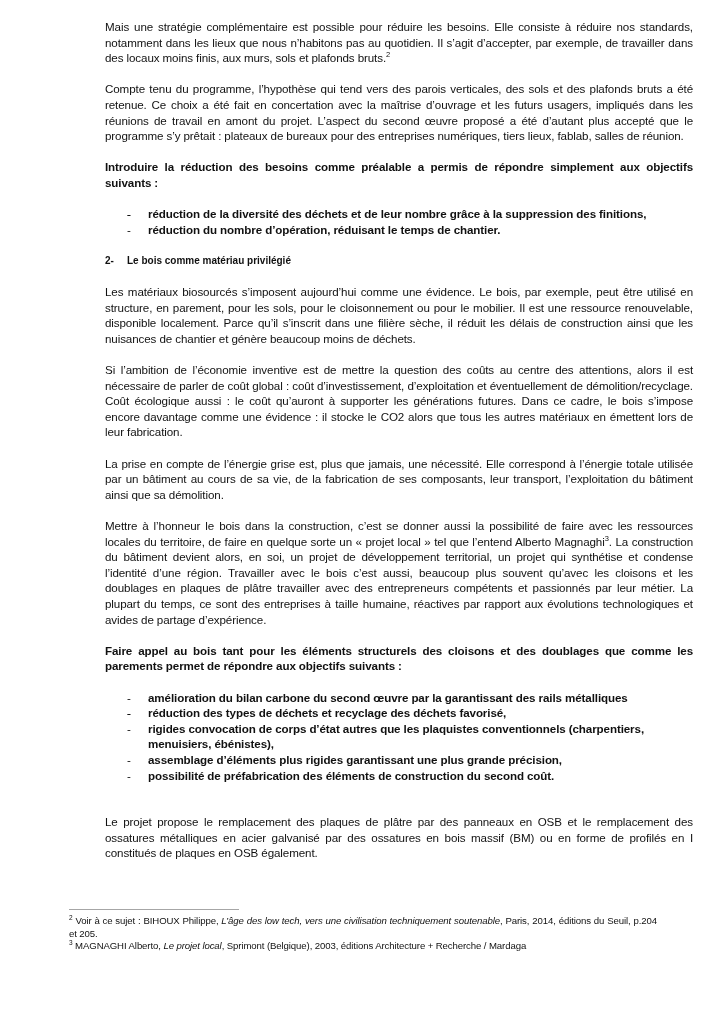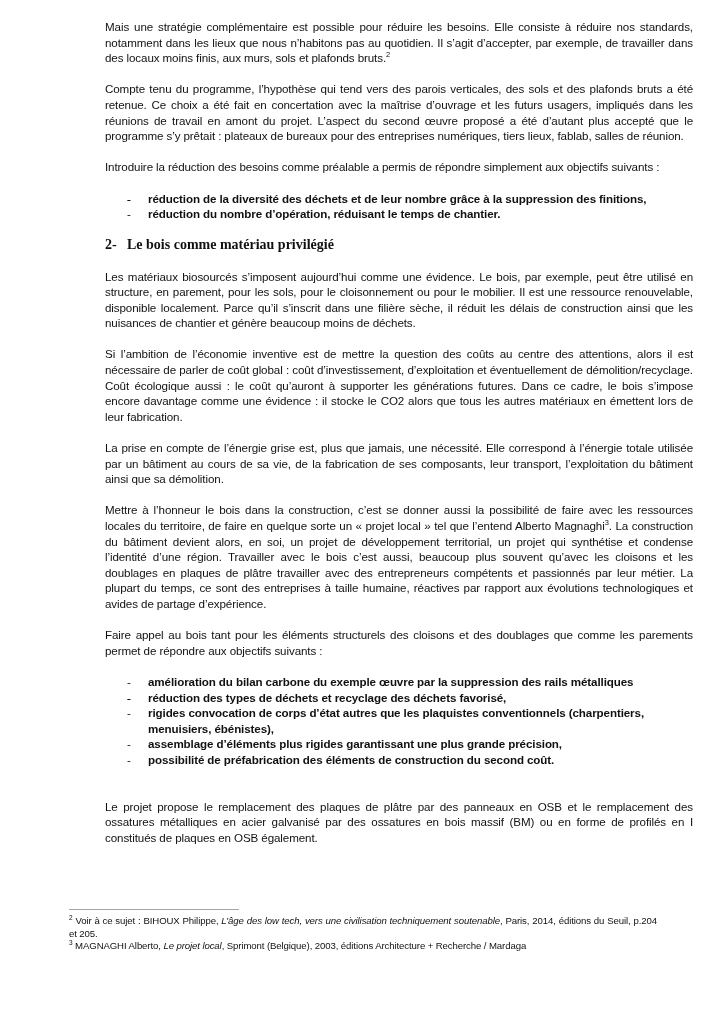--- a/index.html
+++ b/index.html
@@ -22,21 +22,21 @@
       width: 588px;
       margin-left: 36px;
     }
     p {
       margin: 0;
       font-size: 11.6px;
       line-height: 15.6px;
       text-align: justify;
       letter-spacing: -0.1px;
     }
-    .bold { font-weight: normal; }
+    .bold { font-weight: bold; }
     .gap { height: 15.6px; }
     ul.dash {
       list-style: none;
       margin: 0;
       padding: 0;
     }
     ul.dash li {
       position: relative;
       padding-left: 43px;
       font-size: 11.6px;
@@ -46,24 +46,23 @@
       letter-spacing: -0.1px;
     }
     ul.dash li .dash-mark {
       position: absolute;
       left: 22px;
       top: 0;
       font-weight: normal;
     }
     h2.section {
       margin: 0;
-      font-size: 14px;
+      font-size: 10px;
       line-height: 15.6px;
       font-weight: bold;
-      font-family: Liberation Serif, serif;
     }
     h2.section .num {
       display: inline-block;
       width: 22px;
     }
     sup {
       font-size: 7.5px;
       line-height: 0;
       vertical-align: super;
     }
@@ -123,21 +122,21 @@
   <p>La prise en compte de l’énergie grise est, plus que jamais, une nécessité. Elle correspond à l’énergie totale utilisée par un bâtiment au cours de sa vie, de la fabrication de ses composants, leur transport, l’exploitation du bâtiment ainsi que sa démolition.</p>
   <div class="gap"></div>
 
   <p><span>Mettre à l’honneur le bois dans la construction, c’est se donner aussi la possibilité de faire avec les ressources locales du territoire, de faire en quelque sorte un « projet local » tel que l’entend Alberto Magnaghi</span><sup>3</sup><span>. La construction du bâtiment devient alors, en soi, un projet de développement territorial, un projet qui synthétise et condense l’identité d’une région. Travailler avec le bois c’est aussi, beaucoup plus souvent qu’avec les cloisons et les doublages en plaques de plâtre travailler avec des entrepreneurs compétents et passionnés par leur métier. La plupart du temps, ce sont des entreprises à taille humaine, réactives par rapport aux évolutions technologiques et avides de partage d’expérience.</span></p>
   <div class="gap"></div>
 
   <p class="bold">Faire appel au bois tant pour les éléments structurels des cloisons et des doublages que comme les parements permet de répondre aux objectifs suivants :</p>
   <div class="gap"></div>
 
   <ul class="dash">
-    <li><span class="dash-mark">-</span><span>amélioration du bilan carbone du exemple œuvre par la suppression des rails métalliques</span></li>
+    <li><span class="dash-mark">-</span><span>amélioration du bilan carbone du second œuvre par la garantissant des rails métalliques</span></li>
     <li><span class="dash-mark">-</span></li>
     <li><span class="dash-mark">-</span><span>réduction des types de déchets et recyclage des déchets favorisé,</span></li>
     <li><span class="dash-mark">-</span><span>rigides convocation de corps d’état autres que les plaquistes conventionnels (charpentiers, menuisiers, ébénistes),</span></li>
     <li><span class="dash-mark">-</span><span>assemblage d’éléments plus rigides garantissant une plus grande précision,</span></li>
     <li><span class="dash-mark">-</span><span>possibilité de préfabrication des éléments de construction du second coût.</span></li>
   </ul>
   <div class="gap"></div>
 
   <div class="gap"></div>
 

